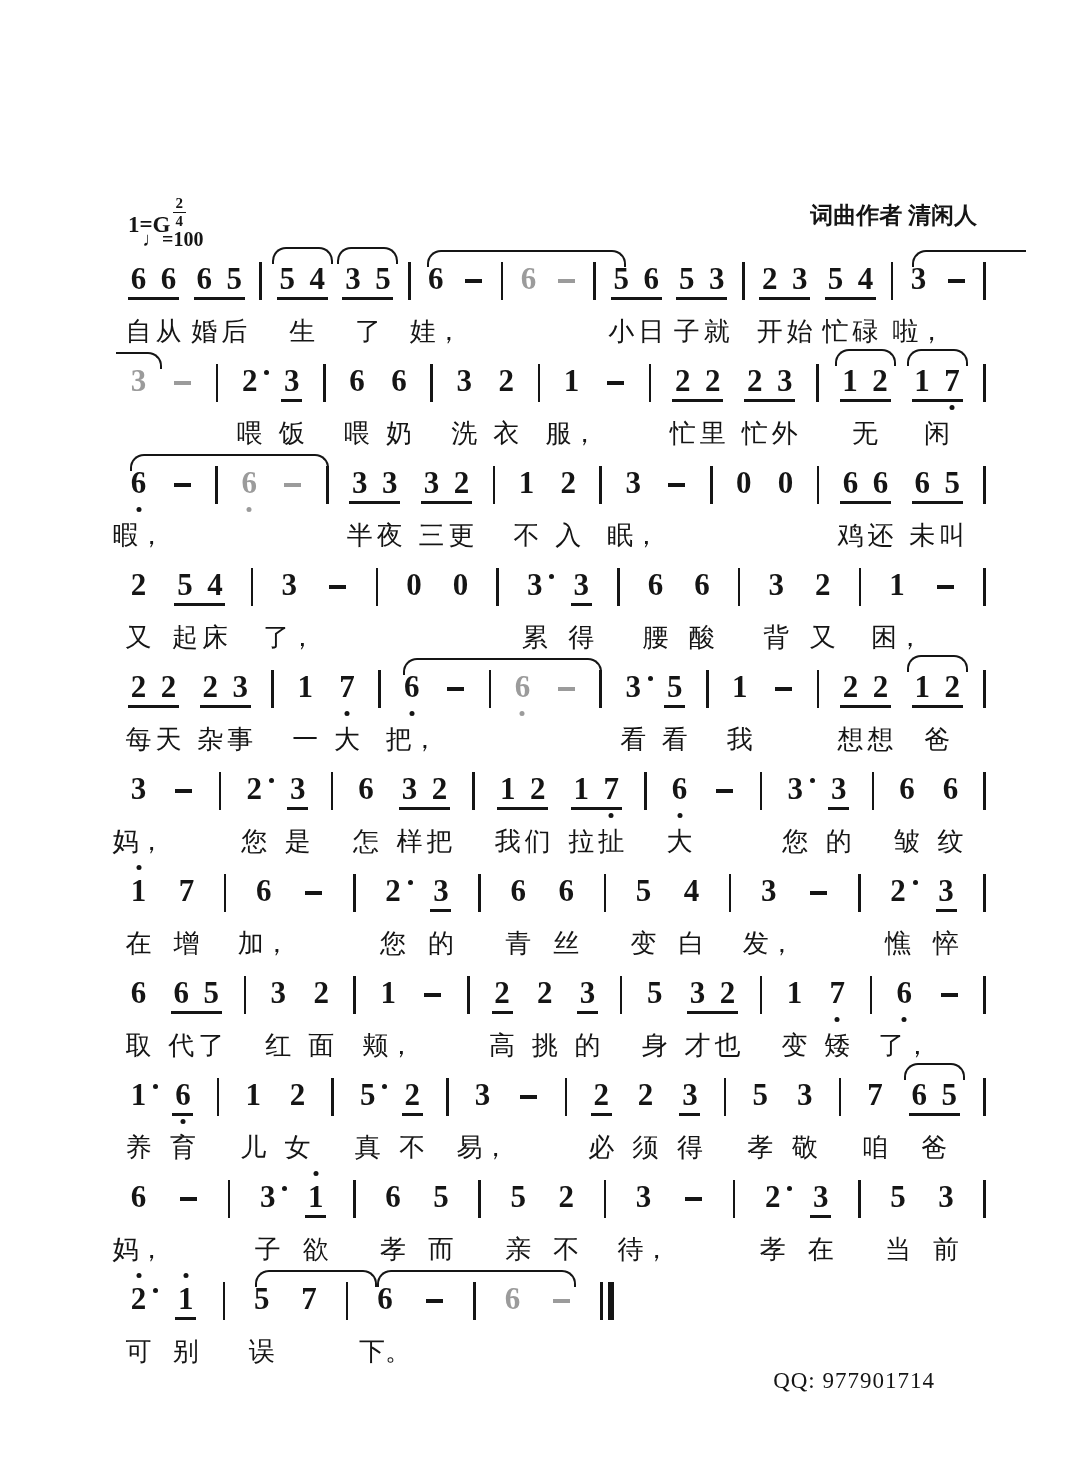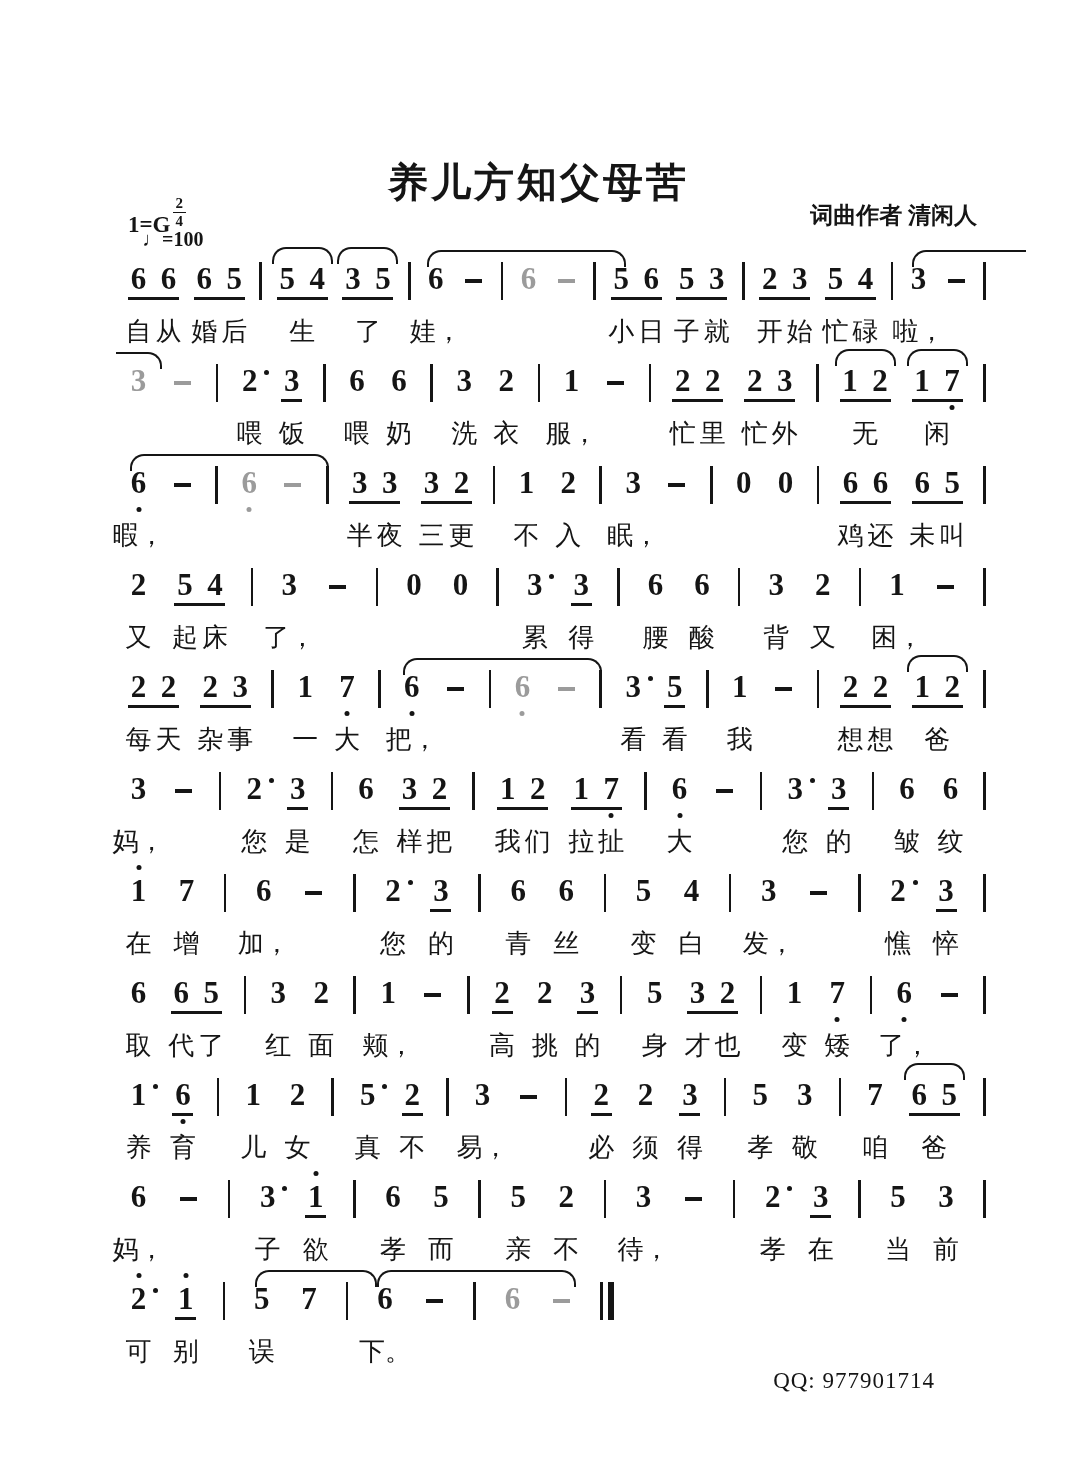--- a/index.html
+++ b/index.html
@@ -37,21 +37,20 @@
   .arc.wide{width:195px;left:2px;top:-2px;}
   .arc.pair{width:118px;left:4px;top:-2px;}
   .arc.fragend{width:112px;left:4px;top:-2px;border-right:none;border-radius:14px 0 0 0;}
   .arc.fragstart{width:44px;left:-12px;top:-2px;border-left:none;border-radius:0 14px 0 0;}
   .lyric{position:absolute;top:62px;transform:translateX(-50%);font-size:26px;white-space:nowrap;font-weight:500;font-family:"Liberation Serif","DejaVu Serif",serif;}
 </style>
 </head>
 <body>
 
 <div class="page">
-  <h1 class="title">养儿方知父母苦</h1>
 
   <div class="keysig"><span>1=G</span><span class="frac"><span class="fn">2</span><span class="fd">4</span></span></div>
 
   <div class="tempo">♩=100</div>
   <div class="author">词曲作者 清闲人</div>
 
   <div class="score">
       <div class="scoreline">
         <div class="noterow">
           <div class="tok">

